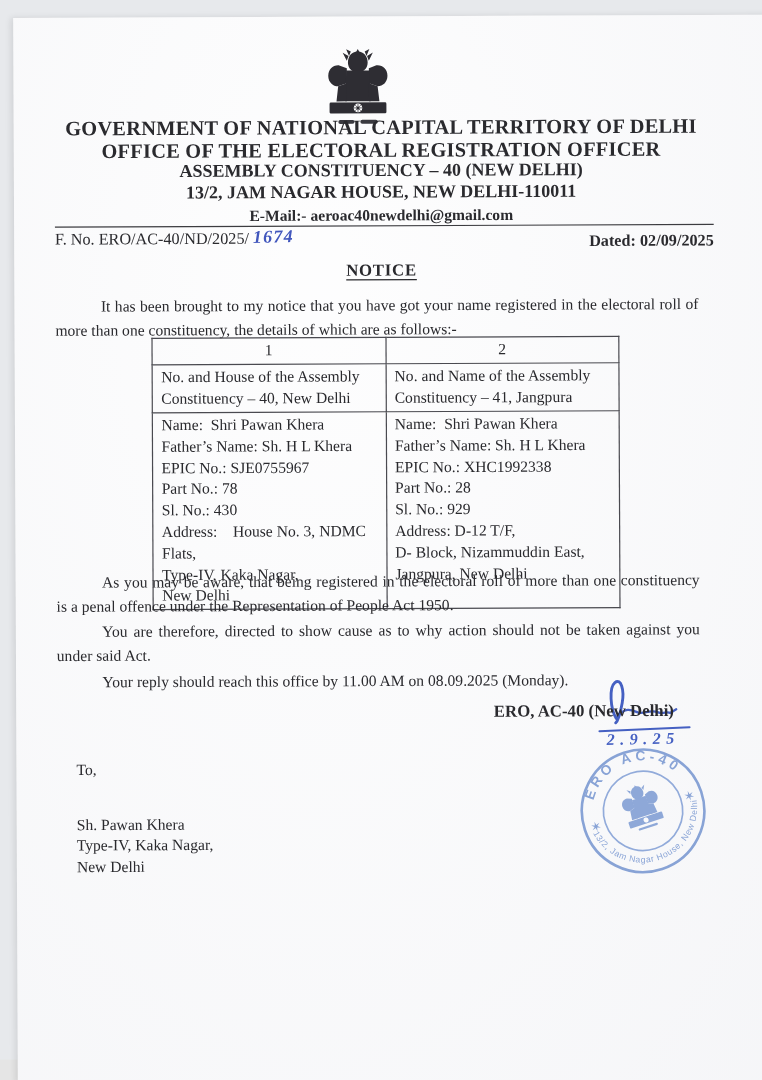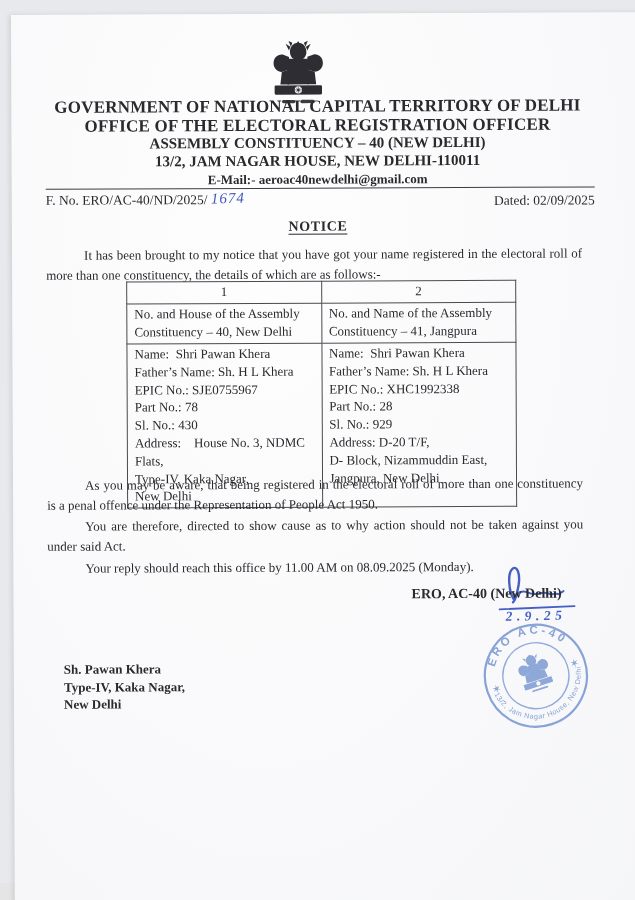--- a/index.html
+++ b/index.html
@@ -24,22 +24,22 @@
   .lh-line2 { font-size:15px; font-weight:bold; line-height:17.5px; }
   .lh-email { font-size:13px; font-weight:bold; line-height:17px; margin-top:1px; }
 
   
   .refline {
     position:absolute; left:34px; top:174px; width:549px;
     border-top:1.6px solid #3c3c40; padding-top:2px;
     display:flex; justify-content:space-between; align-items:flex-start;
     font-size:13.5px;
   }
-  .handwriting { font-family:"Liberation Serif", serif; font-style:italic; color:#4257bd; font-size:15px; font-weight:normal; letter-spacing:1px; display:inline-block; transform:rotate(-1deg) translateY(-1px); }
-  .dated { padding-top:3px; }
+  .handwriting { font-family:"Liberation Serif", serif; font-style:italic; color:#4257bd; font-size:15px; font-weight:bold; letter-spacing:1px; display:inline-block; transform:rotate(-1deg) translateY(-1px); }
+  .dated { padding-top:3px;font-weight:bold; }
 
   .notice-title { position:absolute; left:0; top:205px; width:612px; text-align:center; font-size:14px; font-weight:bold; letter-spacing:.6px; text-decoration:underline; text-underline-offset:3px; }
 
   .para { position:absolute; left:34px; width:536px; font-size:13px; line-height:19.5px; text-align:justify; }
   .indent { text-indent:38px; }
   .p1 { top:231px; }
   .p2 { top:461px; }
   .p3 { top:502px; }
   .p4 { top:544px; }
 
@@ -52,21 +52,21 @@
 
   
   .sig { position:absolute; left:478px; top:548px; width:96px; height:62px; }
   .ero-line { position:absolute; left:398px; top:573px; width:190px; text-align:left; font-size:14px; font-weight:bold; z-index:3; }
 
   .stamp { position:absolute; left:455px; top:596px; width:134px; height:134px; z-index:2; opacity:.92; }
 
   
   .to-block { position:absolute; left:50px; top:618px; font-size:13px; line-height:17.5px; }
   .to-sal { margin-bottom:9px; }
-  .to-lines { font-weight:bold;margin-top:28px; }
+  .to-lines { font-weight:normal;margin-top:28px; }
 </style>
 </head>
 <body>
 
 <div class="stage">
   <div class="scan-bg"></div>
 
   <div class="paper">
 
     <svg class="emblem" viewBox="0 0 60 72">
@@ -133,21 +133,21 @@
             <div class="cell-line">Address:    House No. 3, NDMC Flats,</div>
             <div class="cell-line">Type-IV, Kaka Nagar,</div>
             <div class="cell-line">New Delhi</div>
           </td>
           <td>
             <div class="cell-line b">Name:  Shri Pawan Khera</div>
             <div class="cell-line">Father’s Name: Sh. H L Khera</div>
             <div class="cell-line">EPIC No.: XHC1992338</div>
             <div class="cell-line">Part No.: 28</div>
             <div class="cell-line">Sl. No.: 929</div>
-            <div class="cell-line">Address: D-20 T/F,</div>
+            <div class="cell-line">Address: D-12 T/F,</div>
             <div class="cell-line">D- Block, Nizammuddin East,</div>
             <div class="cell-line">Jangpura, New Delhi</div>
           </td>
         </tr>
       </tbody>
     </table>
 
     <div class="para p2 indent">As you may be aware, that being registered in the electoral roll of more than one constituency is a penal offence under the Representation of People Act 1950.</div>
     <div class="para p3 indent">You are therefore, directed to show cause as to why action should not be taken against you under said Act.</div>
     <div class="para p4 indent">
@@ -191,20 +191,21 @@
             <path d="M13 33 L20.5 30.5 L20.5 46 L11.5 46 Z M47 33 L39.5 30.5 L39.5 46 L48.5 46 Z"></path>
             <rect x="5.5" y="47" width="49" height="9.5" rx="1.2"></rect>
             <rect x="16" y="60" width="28" height="3" rx="1.5"></rect>
           </g>
           <circle cx="30" cy="51.7" r="3.5" fill="#fbfbfc"></circle>
         </g>
       </g>
     </svg>
 
     <div class="to-block">
+      <div class="to-sal">To,</div>
       <div class="to-lines">
         <div>Sh. Pawan Khera</div>
         <div>Type-IV, Kaka Nagar,</div>
         <div>New Delhi</div>
       </div>
     </div>
 
   </div>
 </div>
 

